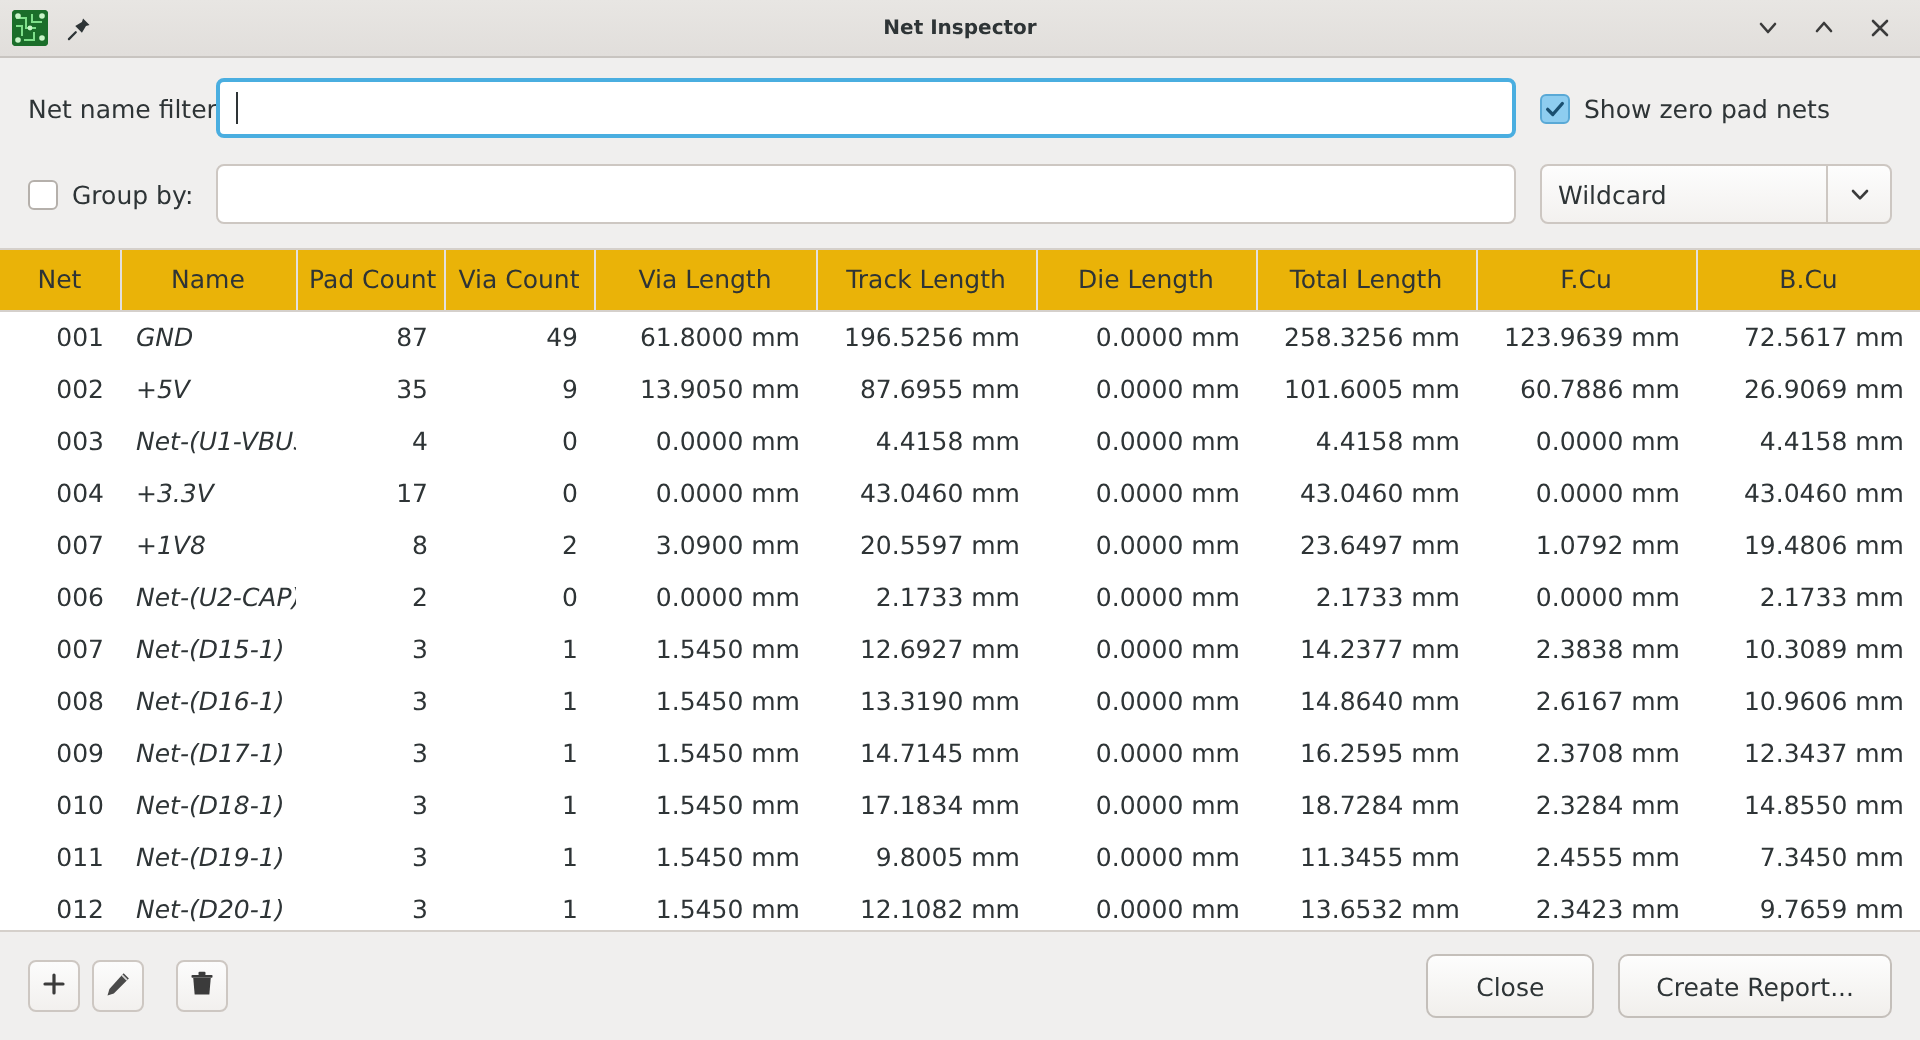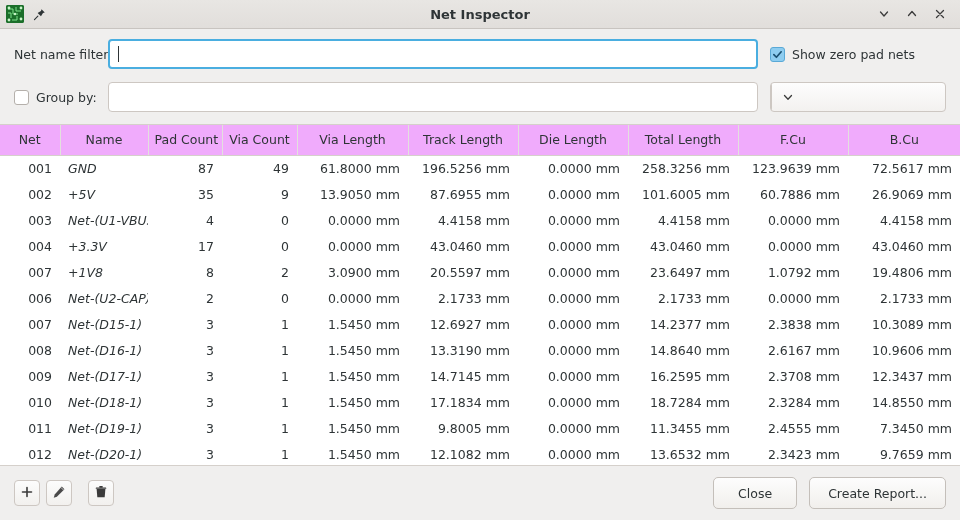--- a/index.html
+++ b/index.html
@@ -57,21 +57,21 @@
     justify-content: center;
     flex: none;
     cursor: pointer;
   }
   .tb-title {
     position: absolute;
     left: 0; right: 0; top: 0; bottom: 0;
     display: flex;
     align-items: center;
     justify-content: center;
-    font-size: 13px;
+    font-size: 10px;
     color: #2e3436;
     font-weight: bold;
     pointer-events: none;
   }
   .tb-right {
     margin-left: auto;
     display: flex;
     align-items: center;
     gap: 12px;
     padding-right: 6px;
@@ -218,21 +218,21 @@
   }
   table {
     width: 100%;
     border-collapse: collapse;
     table-layout: fixed;
     font-size: 12.5px;
     color: #2e3436;
   }
   thead th {
     height: 30px;
-    background: #f0abfc;
+    background: #eab308;
     border-bottom: 1px solid #d5d0cb;
     border-right: 1px solid #e3e0dd;
     font-weight: normal;
     color: #2e3436;
     text-align: center;
     padding: 0 6px;
     white-space: nowrap;
     overflow: hidden;
     cursor: pointer;
   }
@@ -389,20 +389,21 @@
           
         </span>
         <span class="flabel">Group by:</span>
       </div>
       <div class="plain-input">
         <span placeholder=""></span>
       </div>
       <div class="spacer-r"></div>
       <div class="right-pane-bot">
         <div class="combo">
+          <div class="combo-text">Wildcard</div>
           <div class="combo-arrow">
             <svg width="14" height="14" viewBox="0 0 14 14">
               <path d="M3.5 5.5 L7 9.2 L10.5 5.5" stroke="#3b3b3b" stroke-width="1.3" fill="none" stroke-linecap="round" stroke-linejoin="round"></path>
             </svg>
           </div>
         </div>
       </div>
     </div>
 
   </div>

